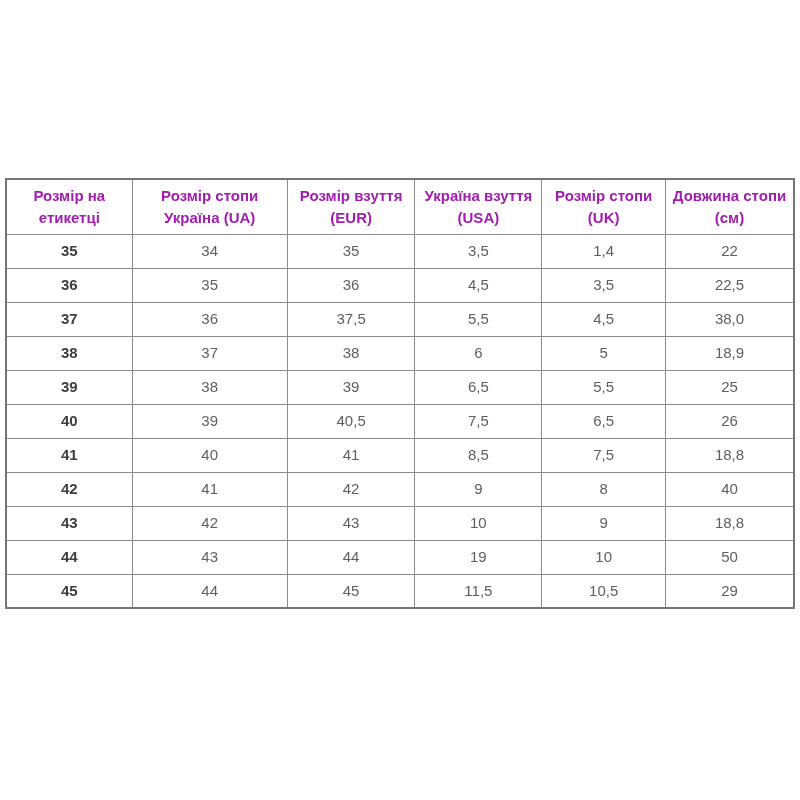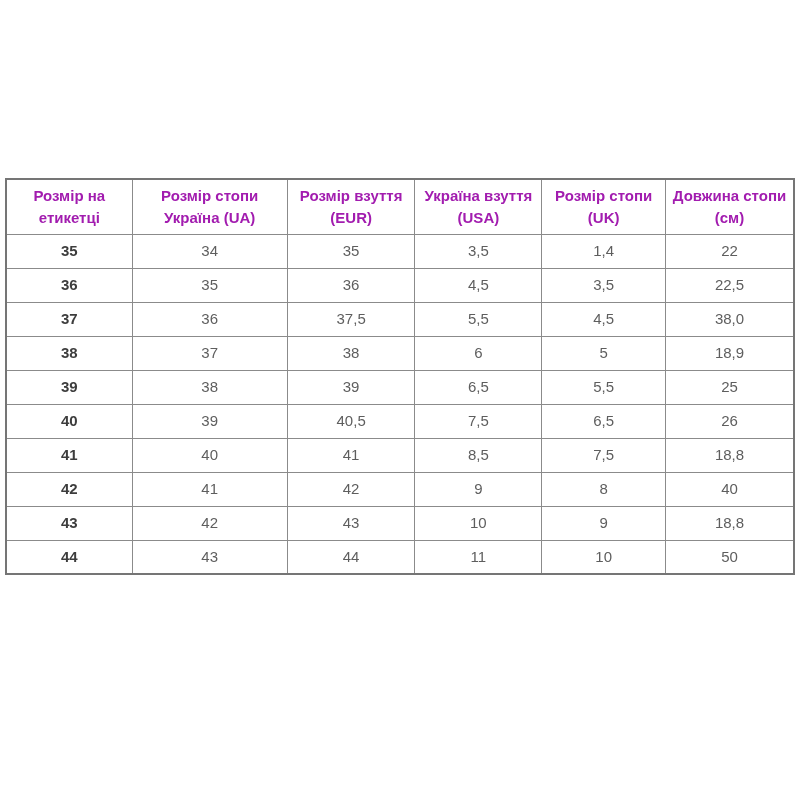--- a/index.html
+++ b/index.html
@@ -142,19 +142,27 @@
           <td>42</td>
           <td>43</td>
           <td>10</td>
           <td>9</td>
           <td>18,8</td>
         </tr>
         <tr>
           <td class="label-cell">44</td>
           <td>43</td>
           <td>44</td>
-          <td>11</td>
+          <td>19</td>
           <td>10</td>
           <td>50</td>
+        </tr>
+        <tr>
+          <td class="label-cell">45</td>
+          <td>44</td>
+          <td>45</td>
+          <td>11,5</td>
+          <td>10,5</td>
+          <td>29</td>
         </tr>
       </tbody>
   </table>
 </div>
 
 </body></html>

